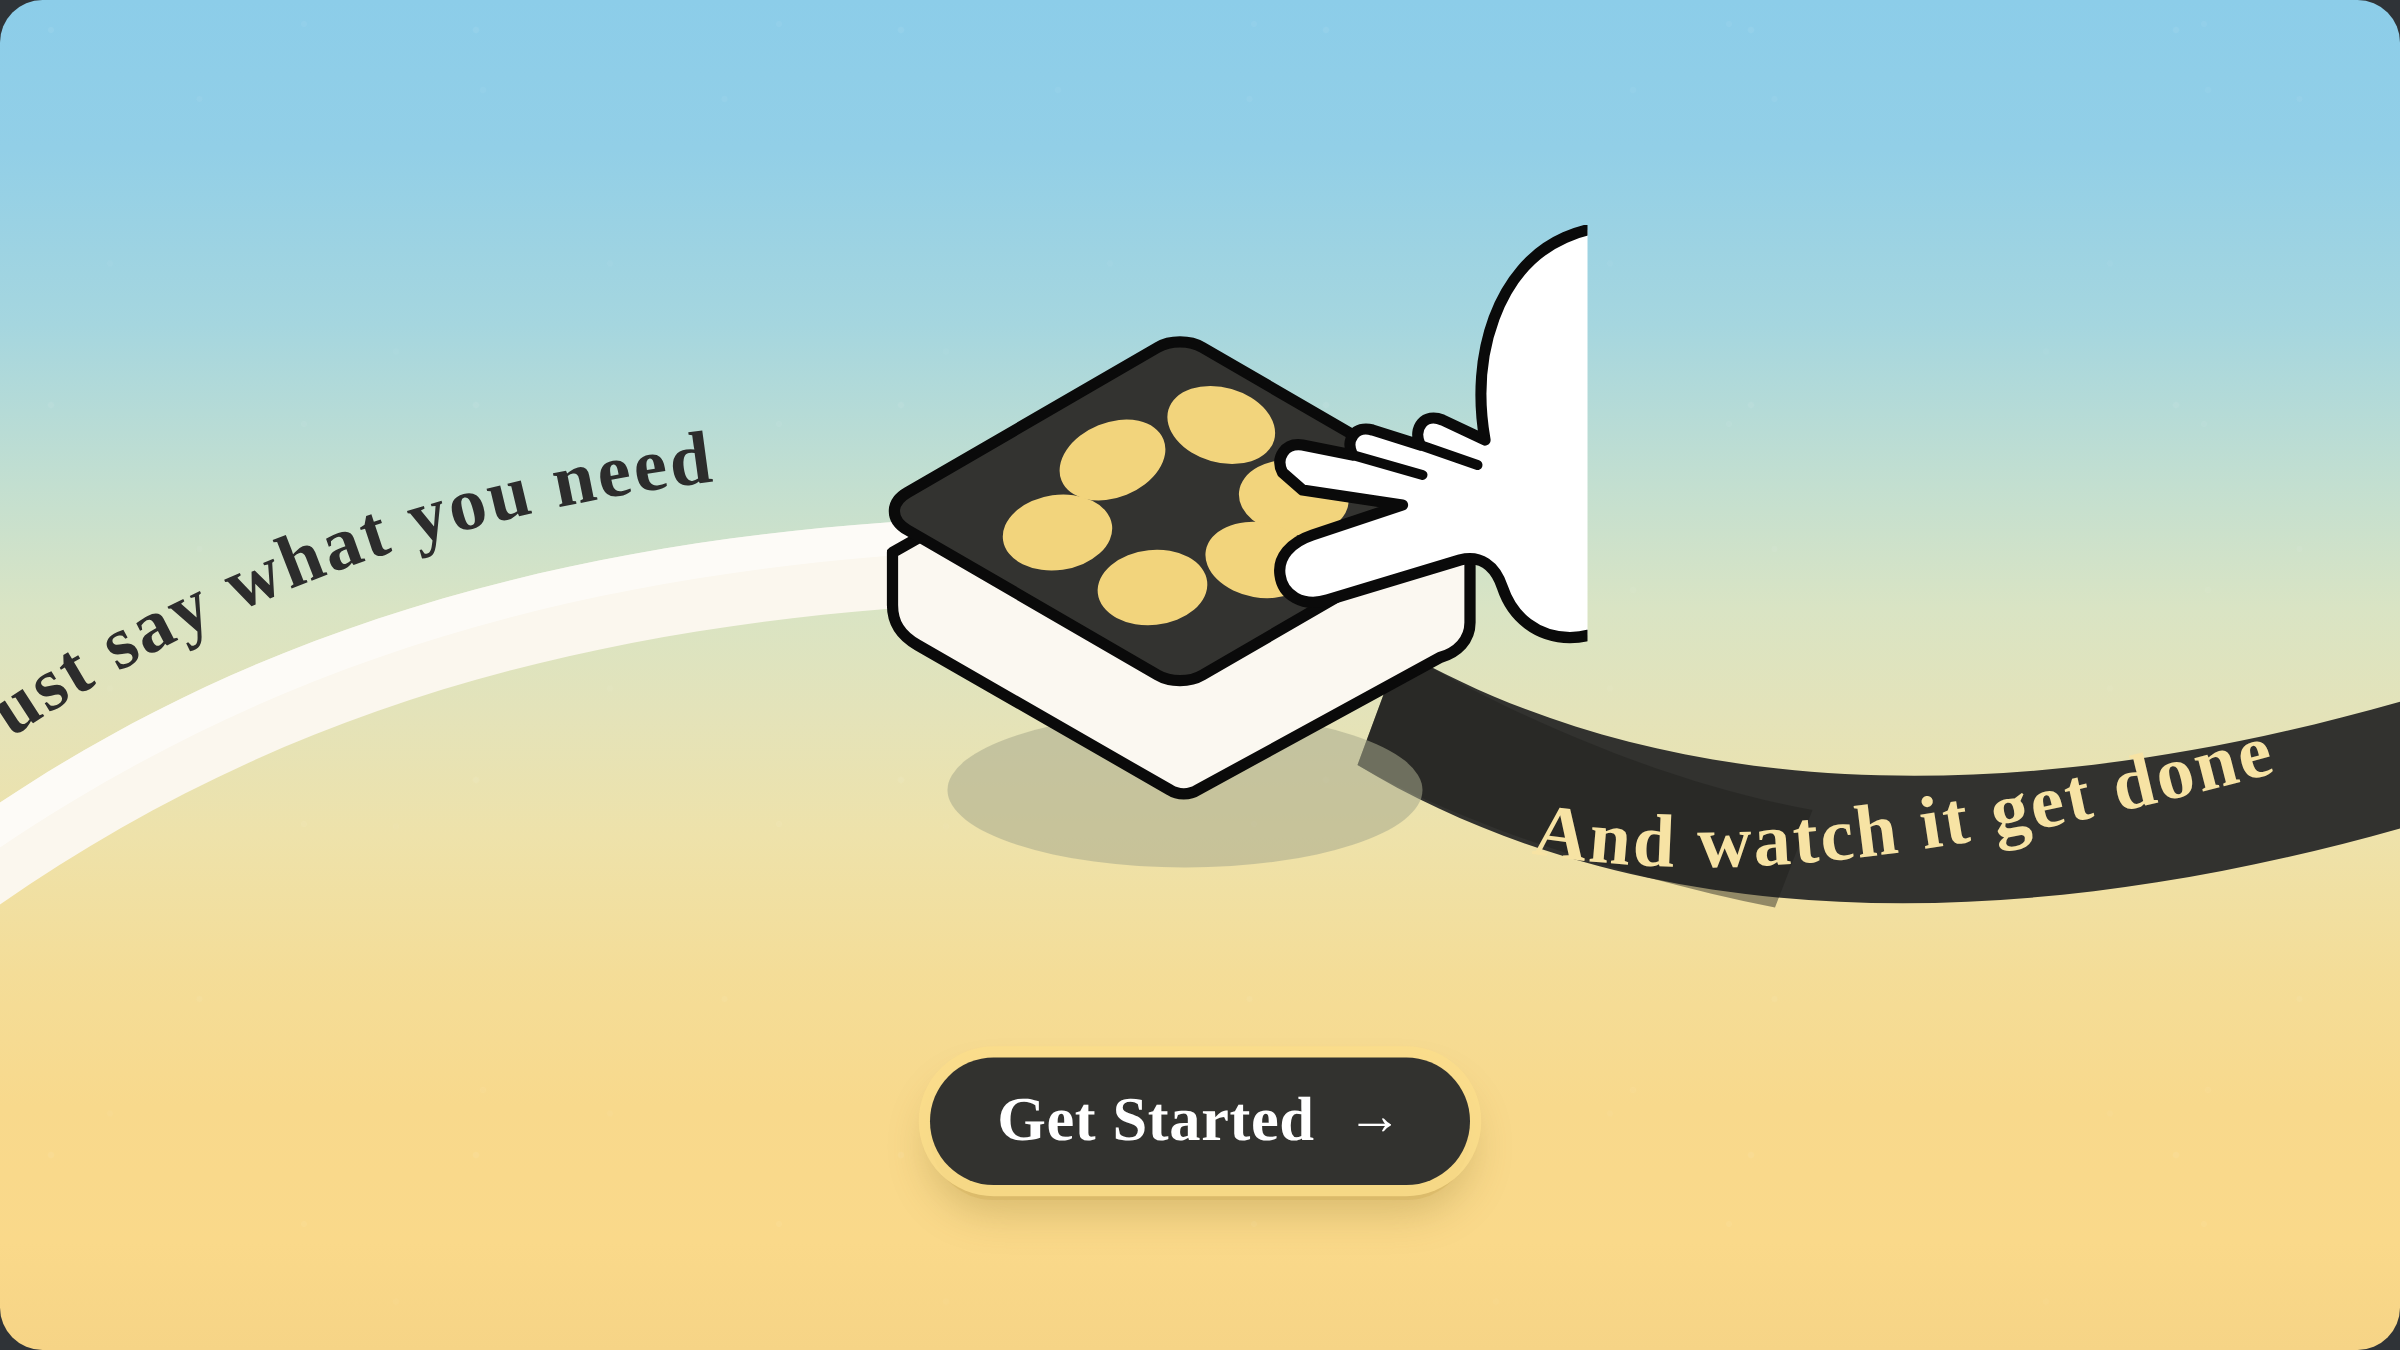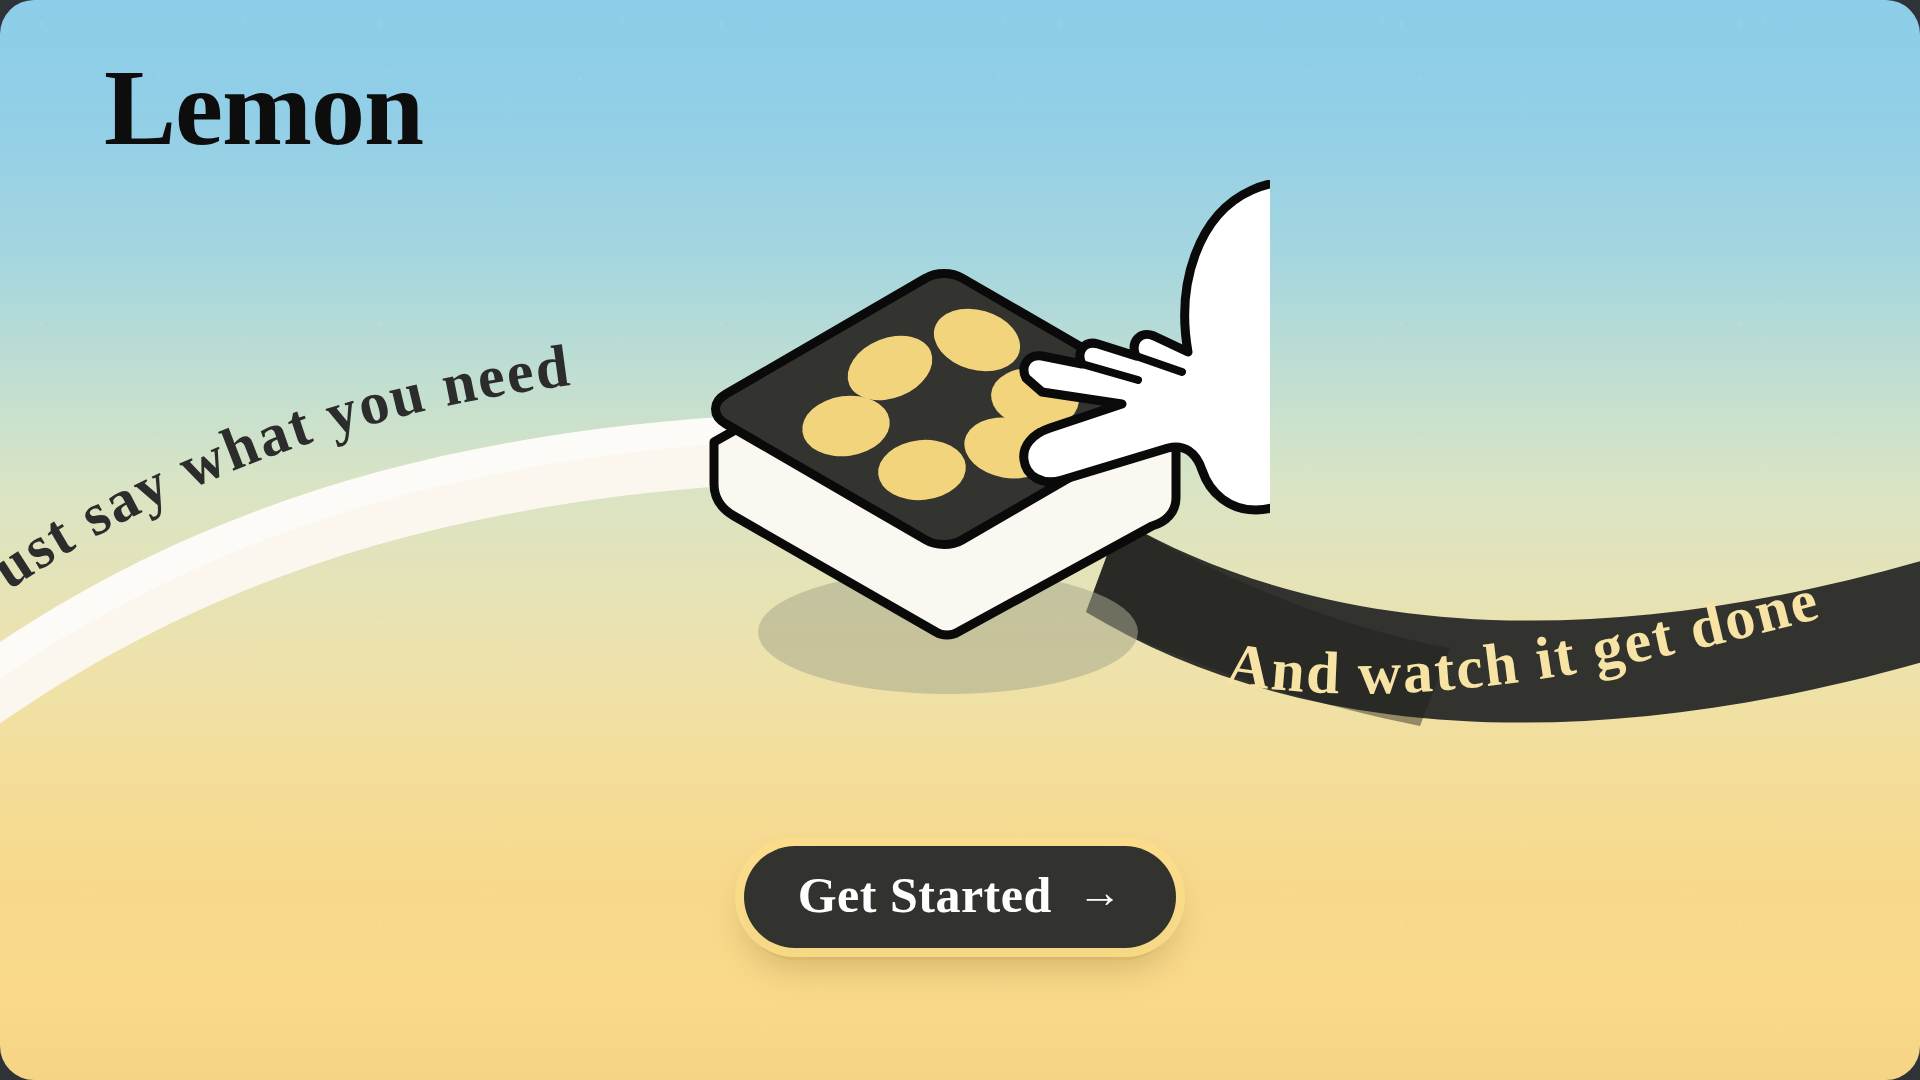--- a/index.html
+++ b/index.html
@@ -137,21 +137,20 @@
     </defs>
     <g clip-path="url(#stageClipB)">
       <path d="M 1120,520 C 1330,640 1620,660 1990,540 L 1995,640 C 1610,765 1300,742 1086,612 Z" fill="#32322f"></path>
       <path d="M 1120,520 C 1240,590 1360,632 1450,648 L 1420,726 C 1300,702 1170,660 1086,612 Z" fill="#1f1f1d" opacity=".45"></path>
       <text class="ribbon-text ribbon-text-dark">
         <textPath href="#darkArc" startOffset="2%">And watch it get done</textPath>
       </text>
     </g>
   </svg>
 
-  <div id="logo">Lemon</div>
 
   <svg id="device-svg" viewBox="0 0 580 560" aria-hidden="true">
 
     <ellipse cx="258" cy="452" rx="190" ry="62" fill="#a8a98d" opacity=".55"></ellipse>
 
     <path d="M 24,262 L 254,132 L 486,262 L 486,318 C 486,332 476,342 462,346 L 268,452
              C 262,456 252,456 246,452 L 44,336 C 30,328 24,318 24,304 Z" fill="#fbf8f1" stroke="#0a0a0a" stroke-width="9" stroke-linejoin="round"></path>
 
     <path d="M 236,98 C 246,92 262,92 272,98 L 472,214 C 486,222 486,236 472,244
              L 272,360 C 262,366 246,366 236,360 L 36,244 C 22,236 22,222 36,214 Z" fill="#333330" stroke="#0a0a0a" stroke-width="9" stroke-linejoin="round"></path>

